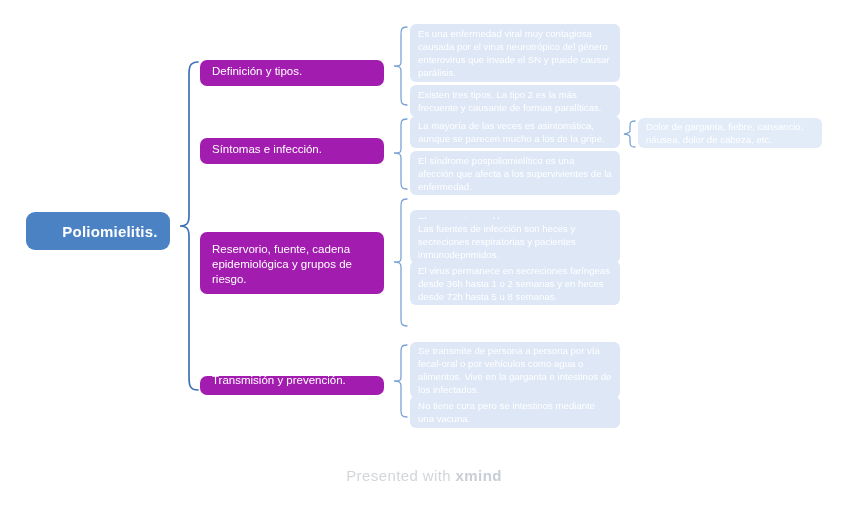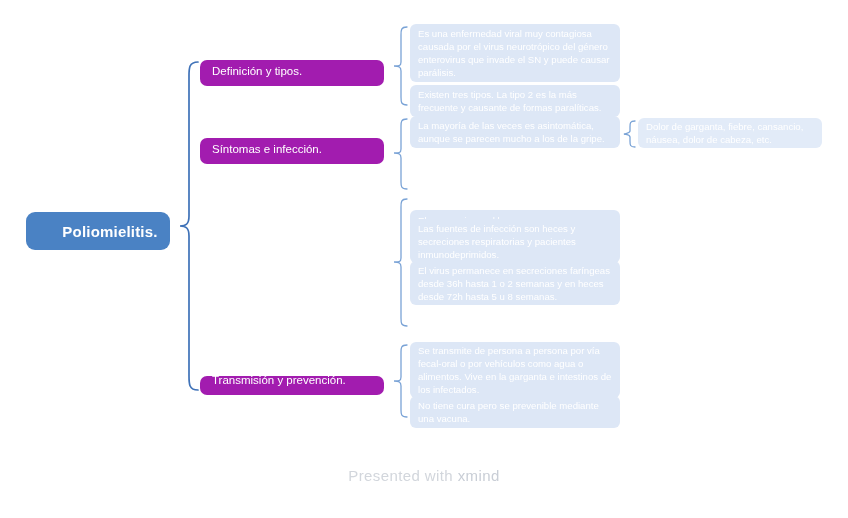--- a/index.html
+++ b/index.html
@@ -50,21 +50,21 @@
     display:flex;align-items:center;
   }
 
   .brace{position:absolute;}
 
   #footer{
     position:absolute;left:0;width:848px;
     text-align:center;color:#d2d6dc;
     font-size:15px;letter-spacing:.4px;
   }
-  #footer .brand{font-weight:normal;color:#c9ced6;}
+  #footer .brand{font-weight:bold;color:#c9ced6;}
 </style>
 </head>
 <body>
 
 <div id="canvas">
 
   <svg class="brace" style="left:176px;top:58px;width:26px;height:336px;" viewBox="0 0 26 336" fill="none">
     <path d="M22 4 C13 4 13 10 13 18 L13 158 C13 166 10 168 4 168 C10 168 13 170 13 178 L13 318 C13 326 13 332 22 332" stroke="#3f72b8" stroke-width="1.7" stroke-linecap="round" fill="none"></path>
   </svg>
 
@@ -93,55 +93,61 @@
   </div>
 
   <div class="node branch" style="left:200px;top:60px;width:184px;height:26px;">
     <span>Definición y tipos.</span>
   </div>
 
   <div class="node branch" style="left:200px;top:138px;width:184px;height:26px;">
     <span>Síntomas e infección.</span>
   </div>
 
+  <div class="node branch" style="left:200px;top:232px;width:184px;height:62px;">
+    <span>Reservorio, fuente, cadena epidemiológica y grupos de riesgo.</span>
+  </div>
 
   <div class="node branch" style="left:200px;top:376px;width:184px;height:19px;">
     <span>Transmisión y prevención.</span>
   </div>
 
   <div class="node leaf" style="left:410px;top:24px;width:210px;height:58px;">
     <span>Es una enfermedad viral muy contagiosa causada por el virus neurotrópico del género enterovirus que invade el SN y puede causar parálisis.</span>
   </div>
   <div class="node leaf" style="left:410px;top:85px;width:210px;height:32px;">
     <span>Existen tres tipos. La tipo 2 es la más frecuente y causante de formas paralíticas.</span>
   </div>
 
   <div class="node leaf" style="left:410px;top:116px;width:210px;height:32px;">
     <span>La mayoría de las veces es asintomática, aunque se parecen mucho a los de la gripe.</span>
+  </div>
+  <div class="node leaf" style="left:410px;top:151px;width:210px;height:44px;">
+    <span>El síndrome pospoliomielítico es una afección que afecta a los supervivientes de la enfermedad.</span>
   </div>
 
   <div class="node leaf4" style="left:638px;top:118px;width:184px;height:30px;">
     <span>Dolor de garganta, fiebre, cansancio, náusea, dolor de cabeza, etc.</span>
   </div>
 
   <div class="node leaf" style="left:410px;top:196px;width:210px;height:20px;margin-top:14px;">
     <span>El reservorio es el humano.</span>
   </div>
   <div class="node leaf" style="left:410px;top:219px;width:210px;height:44px;justify-content:center;">
     <span>Las fuentes de infección son heces y secreciones respiratorias y pacientes inmunodeprimidos.</span>
   </div>
   <div class="node leaf" style="left:410px;top:261px;width:210px;height:44px;">
     <span>El virus permanece en secreciones faríngeas desde 36h hasta 1 o 2 semanas y en heces desde 72h hasta 5 u 8 semanas.</span>
   </div>
 
   <div class="node leaf" style="left:410px;top:342px;width:210px;height:56px;">
     <span>Se transmite de persona a persona por vía fecal-oral o por vehículos como agua o alimentos. Vive en la garganta e intestinos de los infectados.</span>
   </div>
   <div class="node leaf" style="left:410px;top:396px;width:210px;height:32px;">
-    <span>No tiene cura pero se prevenible mediante una vacuna.</span>
+    <span>No tiene cura pero se intestinos mediante una vacuna.</span>
   </div>
 
   <div id="footer" style="top:467px;">
     <span>Presented with</span>
     <span class="brand">xmind</span>
   </div>
 
 </div>
 
 </body></html>

